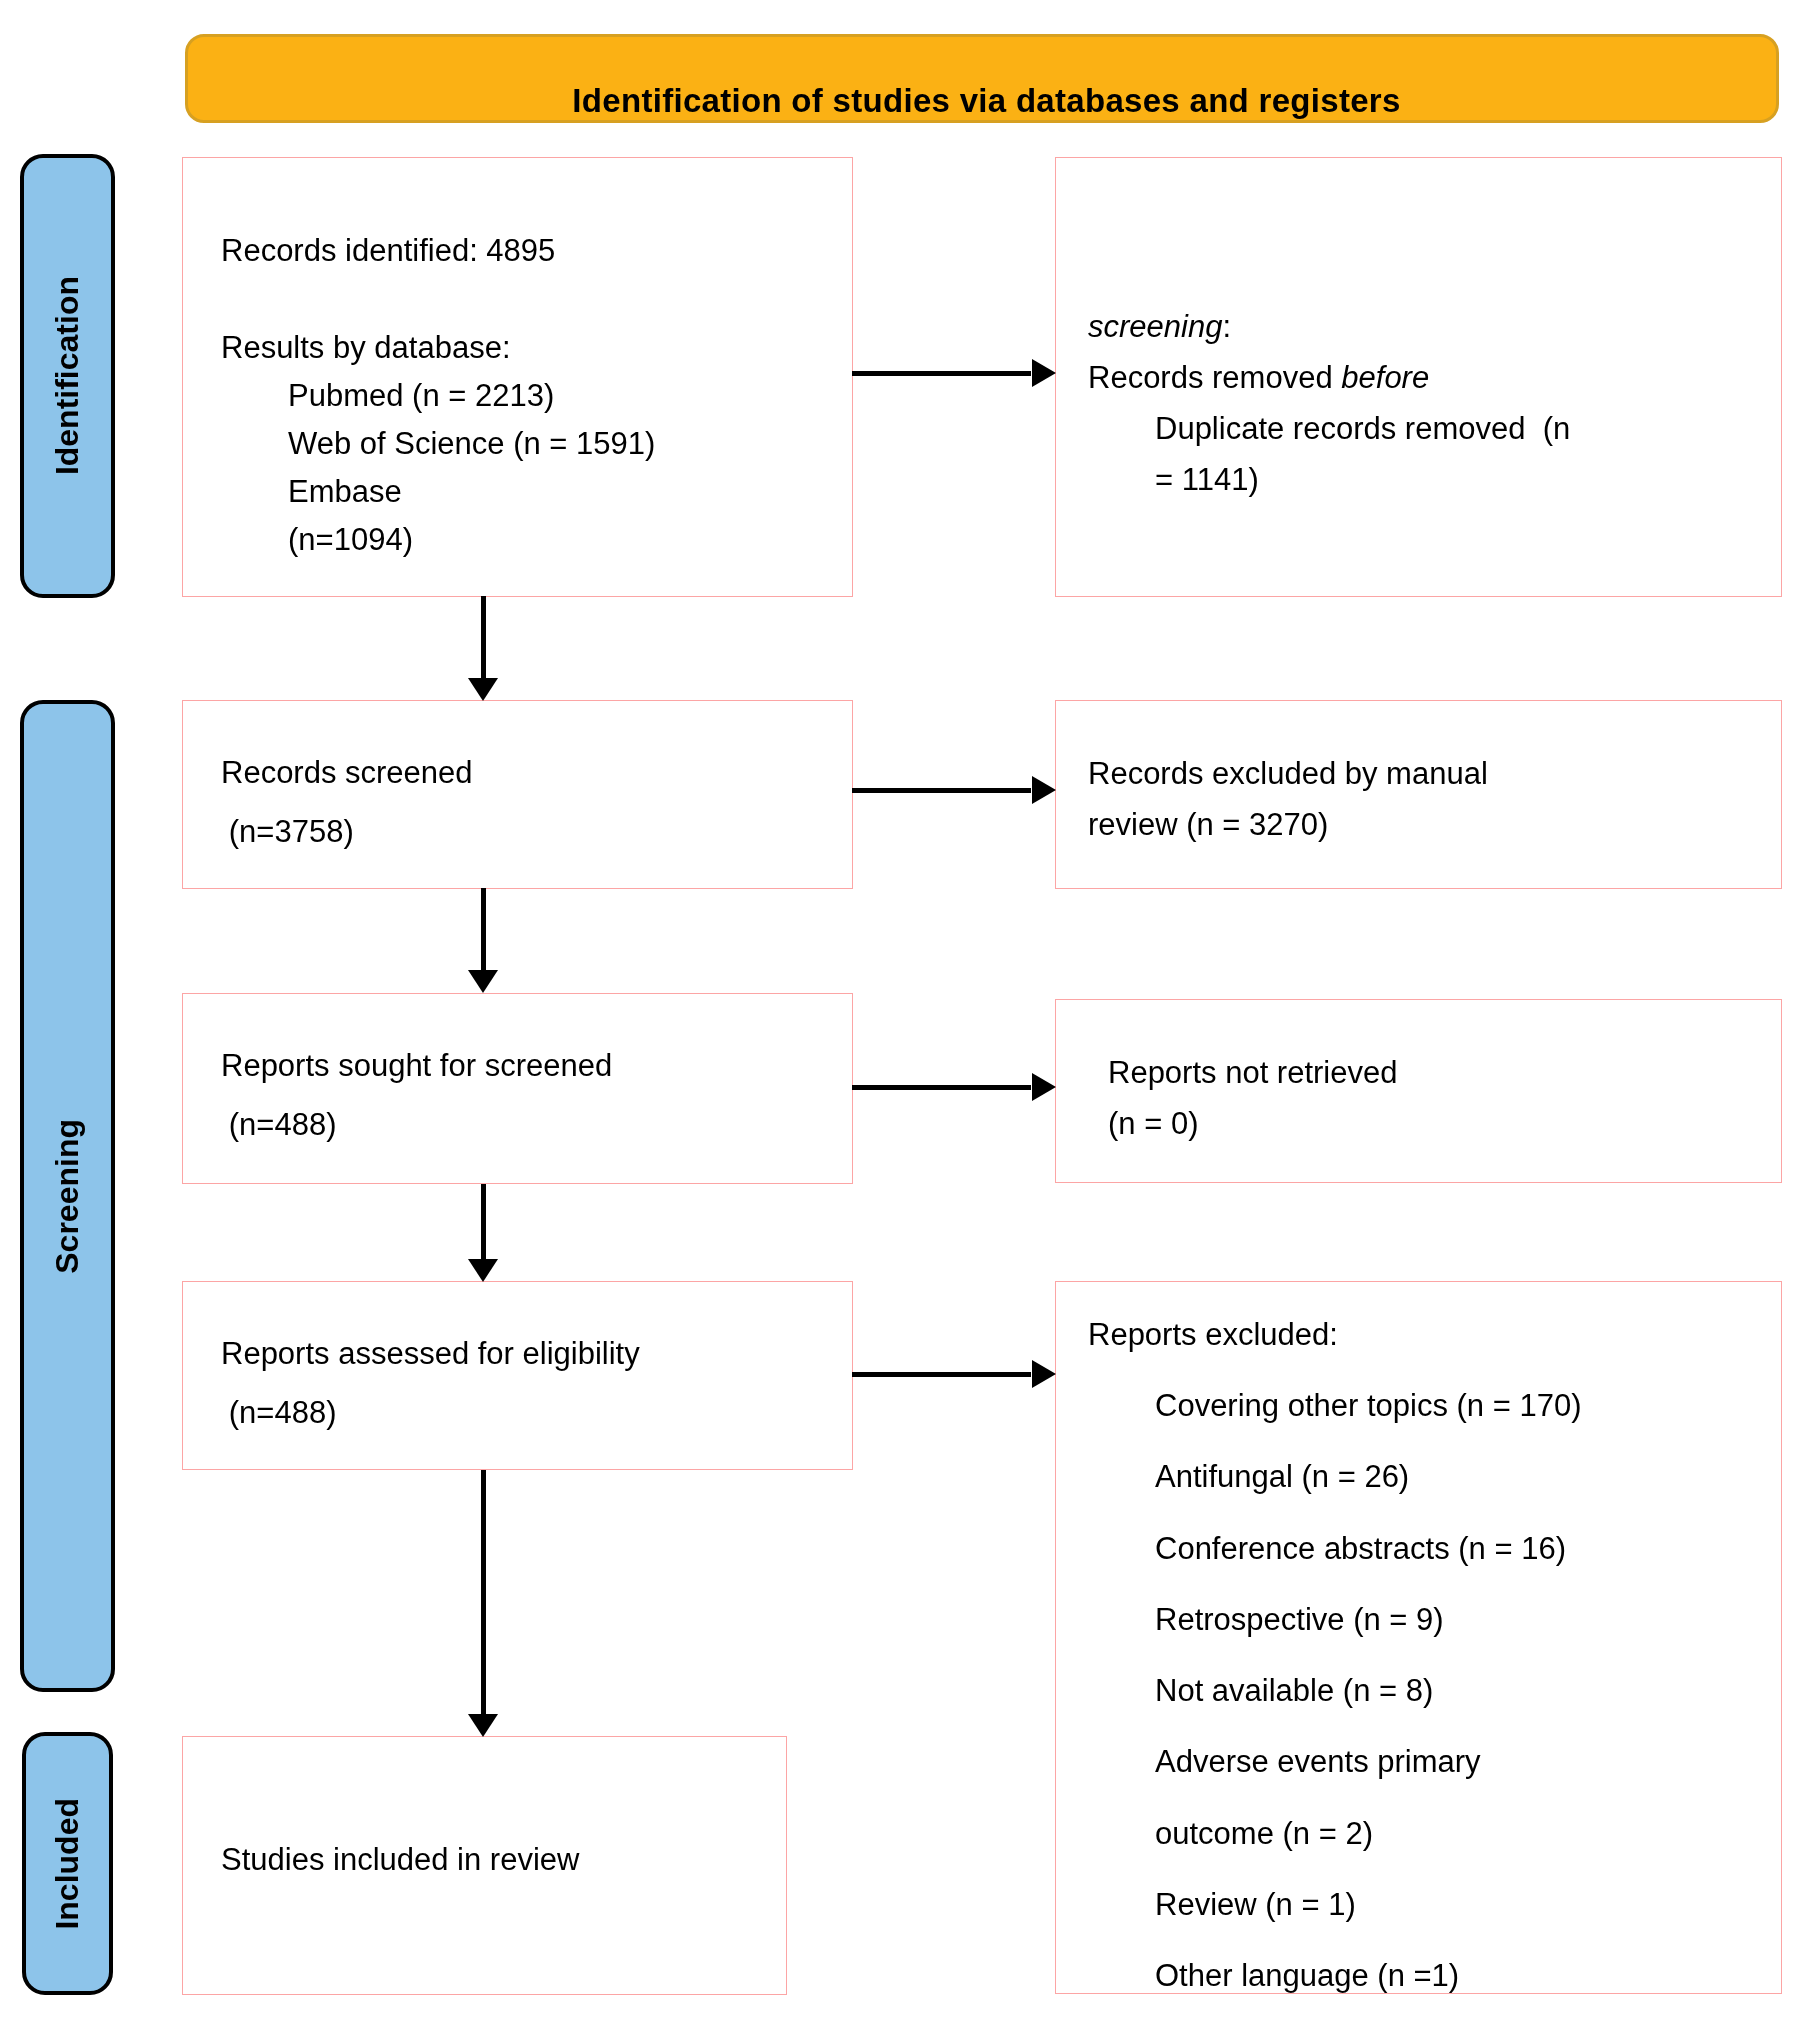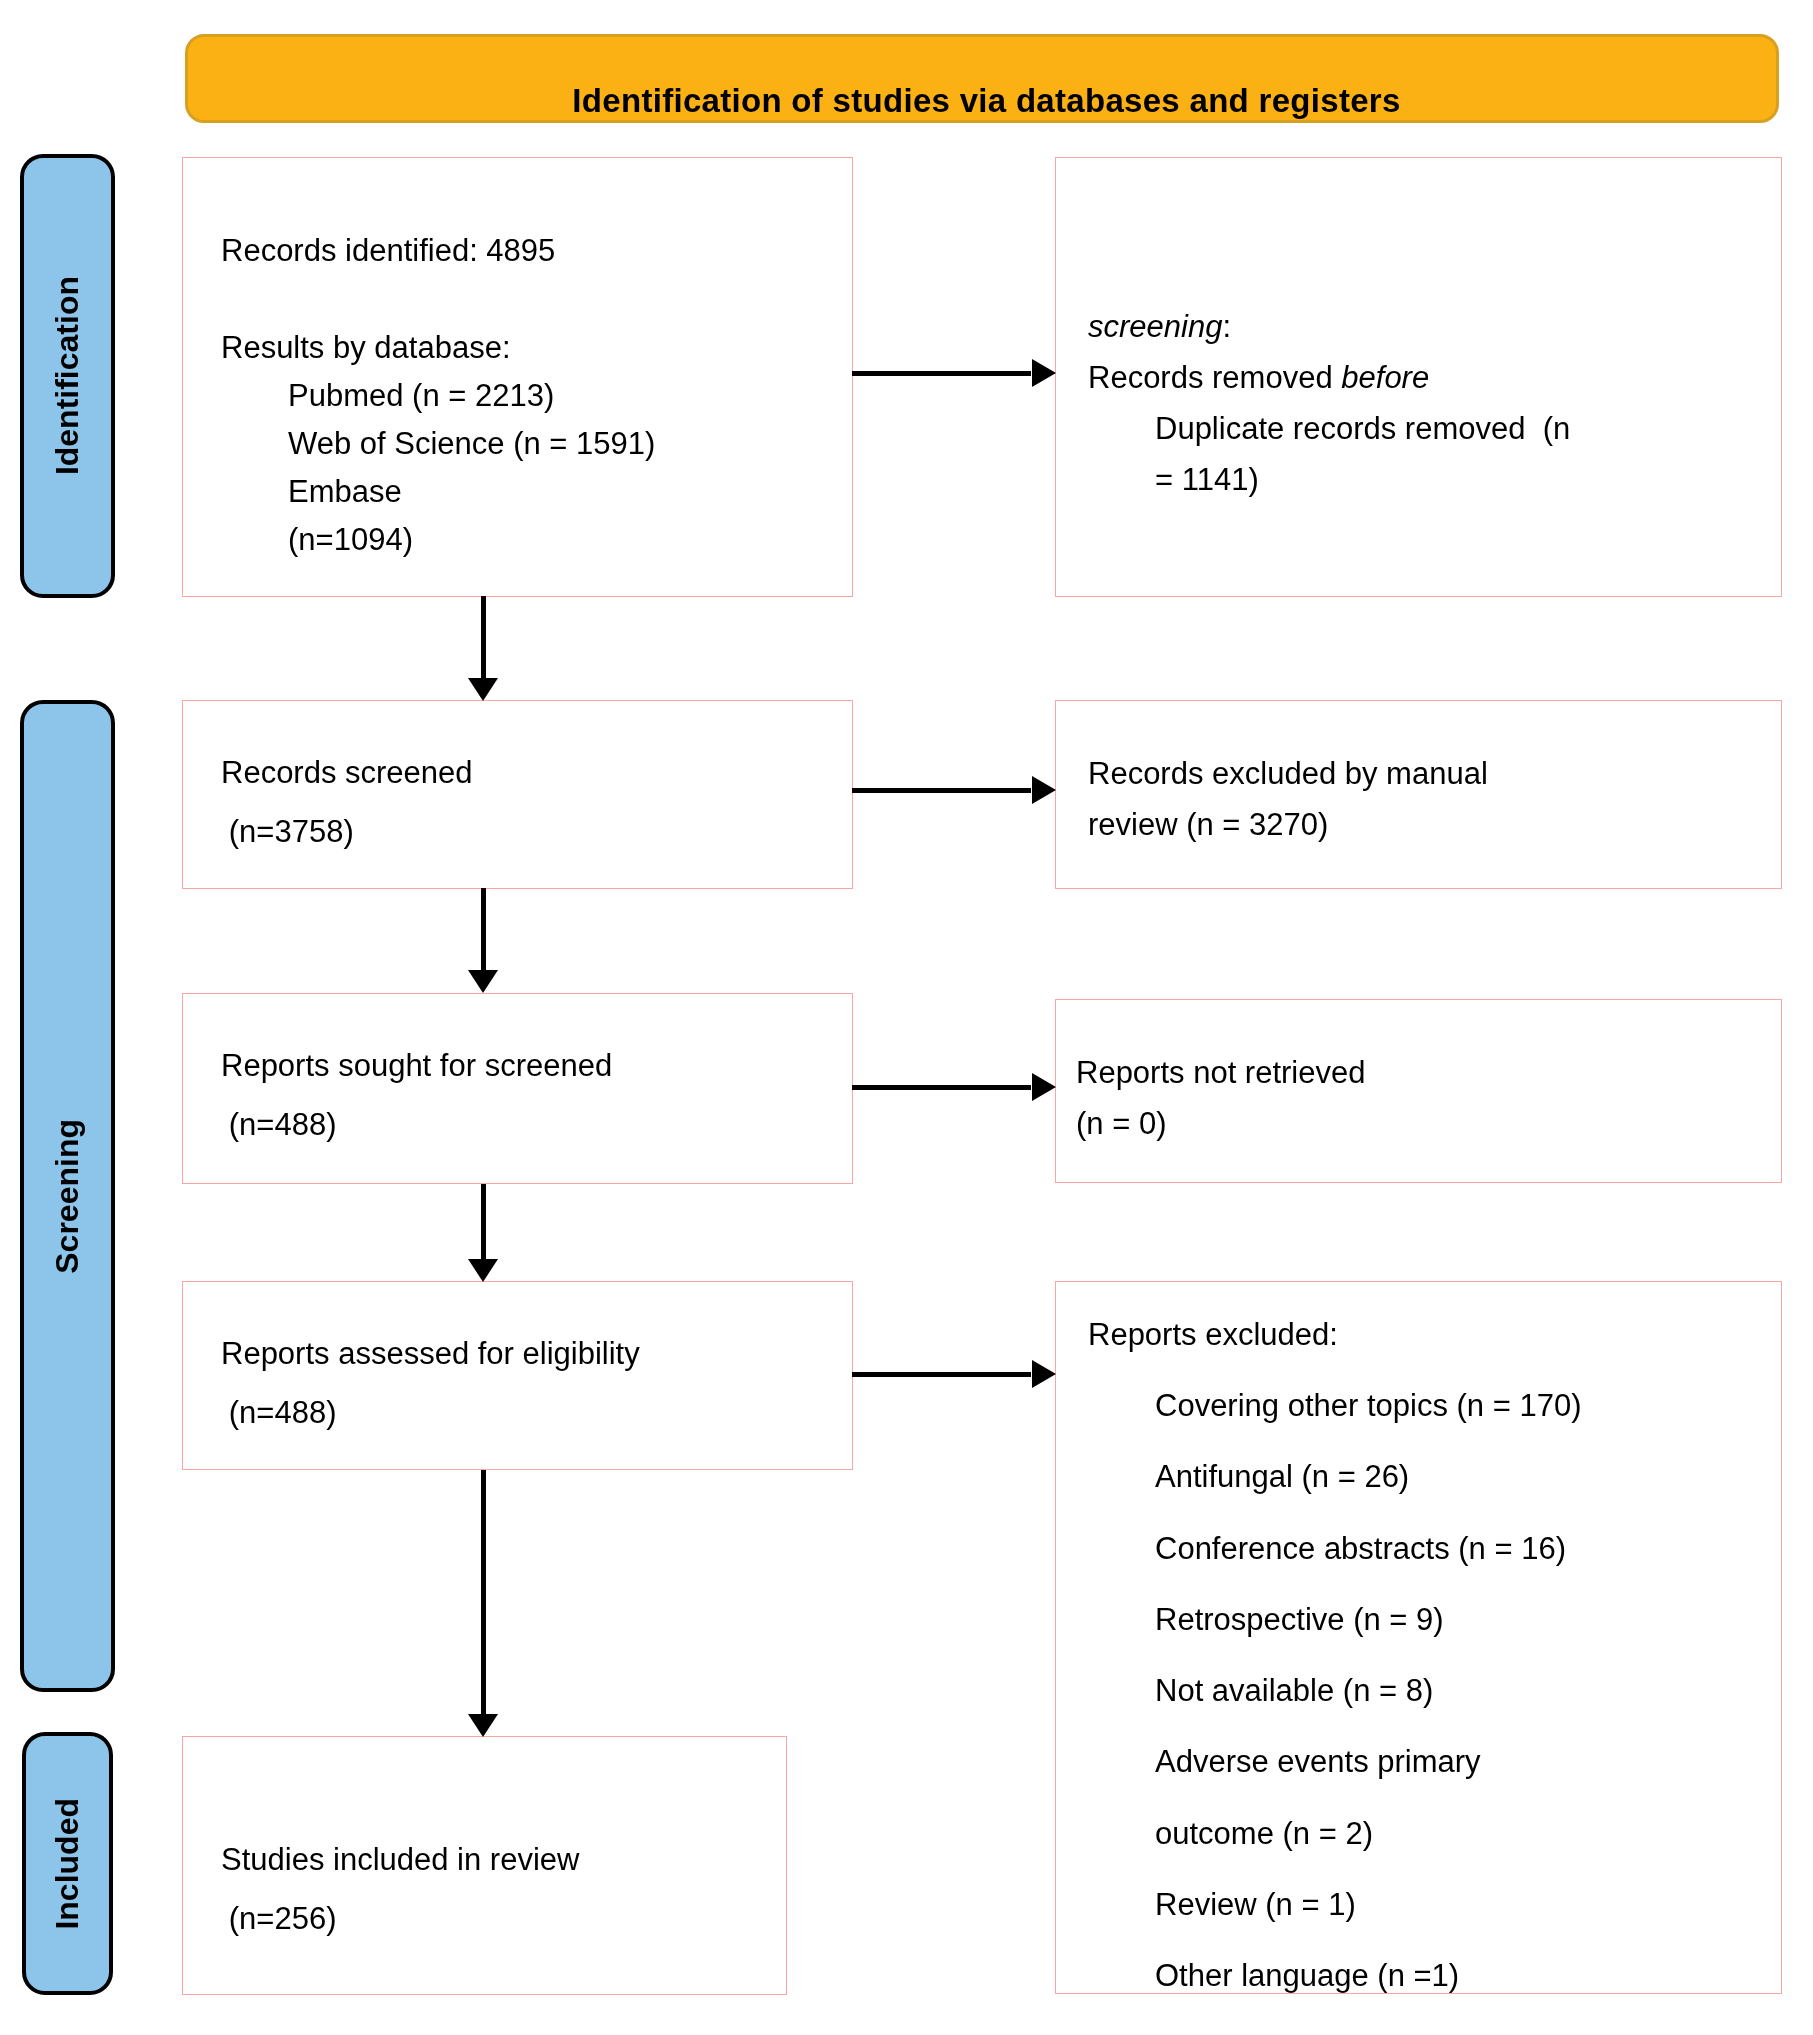--- a/index.html
+++ b/index.html
@@ -61,21 +61,21 @@
   .gap  { margin-top: 49px !important; }
   .pre  { white-space: pre-wrap; }
 
   .box-identified { left: 182px; top: 157px; width: 671px; height: 440px; padding: 69px 22px 0 38px; }
   .box-removed    { left: 1055px; top: 157px; width: 727px; height: 440px; padding: 143px 22px 0 32px; }
   .box-removed p  { line-height: 1.65; }
   .box-screened   { left: 182px; top: 700px; width: 671px; height: 189px; padding: 43px 22px 0 38px; }
   .box-excluded-manual { left: 1055px; top: 700px; width: 727px; height: 189px; padding: 47px 22px 0 32px; }
   .box-excluded-manual p { line-height: 1.65; }
   .box-sought     { left: 182px; top: 993px; width: 671px; height: 191px; padding: 43px 22px 0 38px; }
-  .box-not-retrieved { left: 1055px; top: 999px; width: 727px; height: 184px; padding: 47px 22px 0 20px; }
+  .box-not-retrieved { left: 1055px; top: 999px; width: 727px; height: 184px; padding: 47px 22px 0 52px; }
   .box-not-retrieved p { line-height: 1.65; }
   .box-assessed   { left: 182px; top: 1281px; width: 671px; height: 189px; padding: 43px 22px 0 38px; }
   .box-reports-excluded { left: 1055px; top: 1281px; width: 727px; height: 713px; padding: 16.7px 16.7px 0 32px; }
   .box-reports-excluded p { line-height: 2.3; }
   .box-included   { left: 182px; top: 1736px; width: 605px; height: 259px; padding: 94px 22px 0 38px; }
 
   .two-line p { line-height: 1.9; }
   .num { padding-left: 7.8px; }
 
   
@@ -163,21 +163,20 @@
     <p class="ind">Retrospective (n = 9)</p>
     <p class="ind">Not available (n = 8)</p>
     <p class="ind">Adverse events primary</p>
     <p class="ind">outcome (n = 2)</p>
     <p class="ind">Review (n = 1)</p>
     <p class="ind">Other language (n =1)</p>
   </section>
 
   <section class="fbox box-included two-line">
     <p>Studies included in review</p>
-    <p class="num">(n=256)</p>
   </section>
 
   <div class="hline" style="top: 371px;"></div>
   <div class="head-right" style="top: 359px;"></div>
 
   <div class="vline" style="top: 596px; height: 83px;"></div>
   <div class="head-down" style="top: 678px;"></div>
 
   <div class="hline" style="top: 788px;"></div>
   <div class="head-right" style="top: 776px;"></div>

